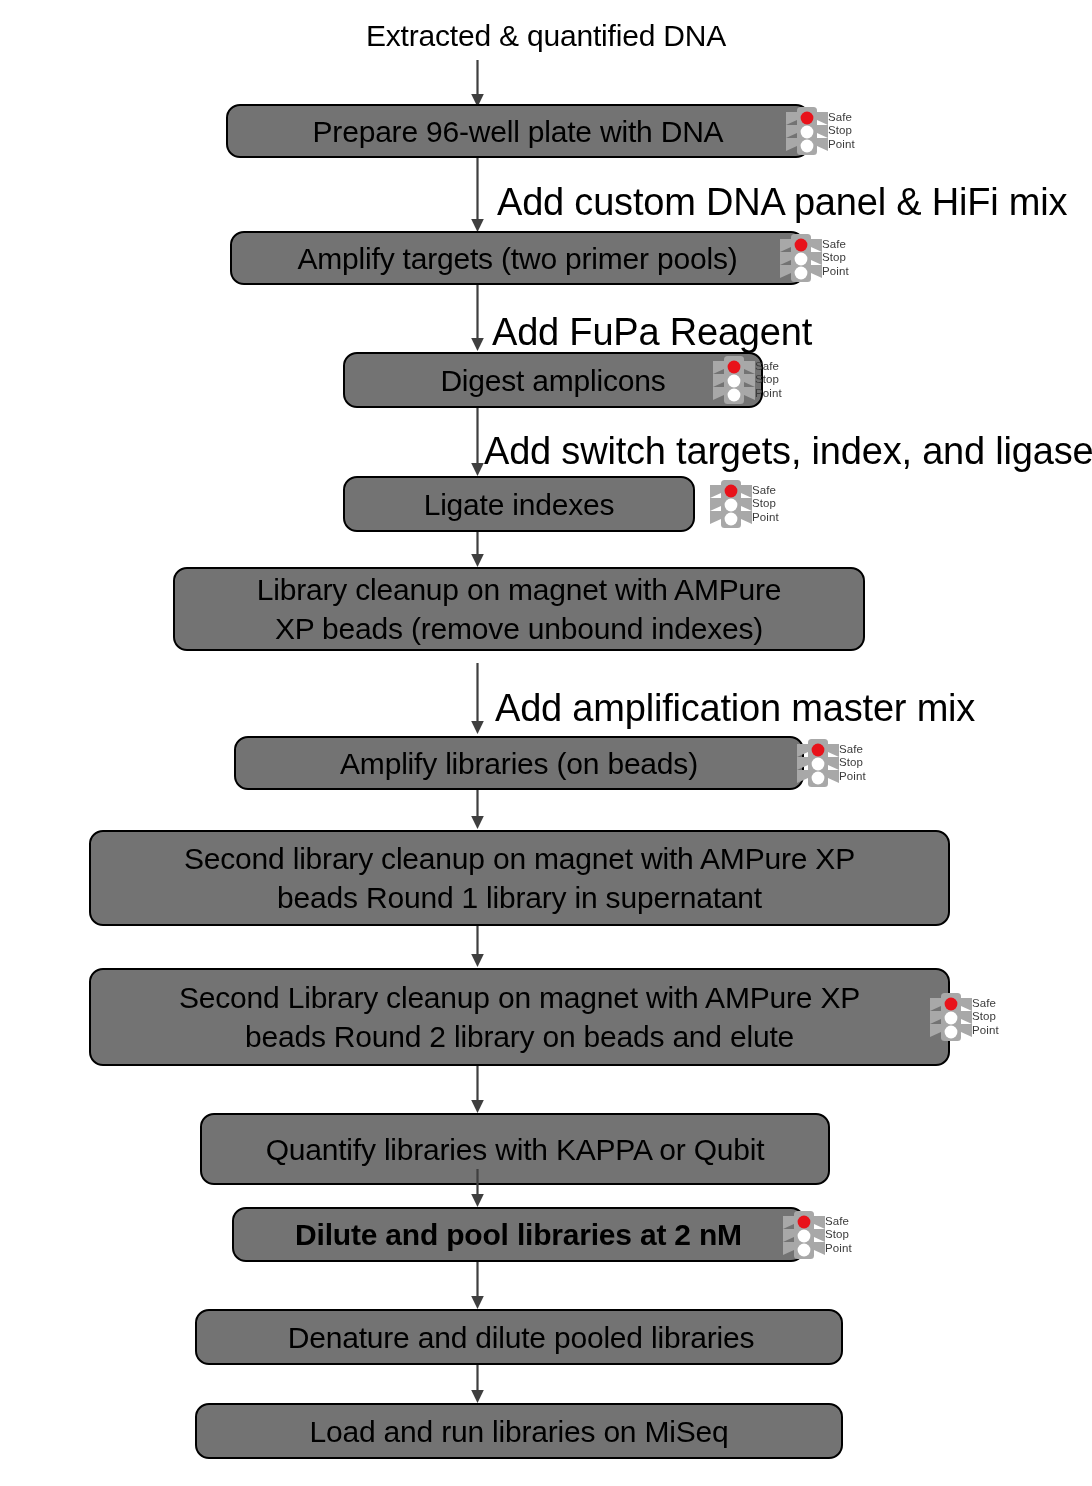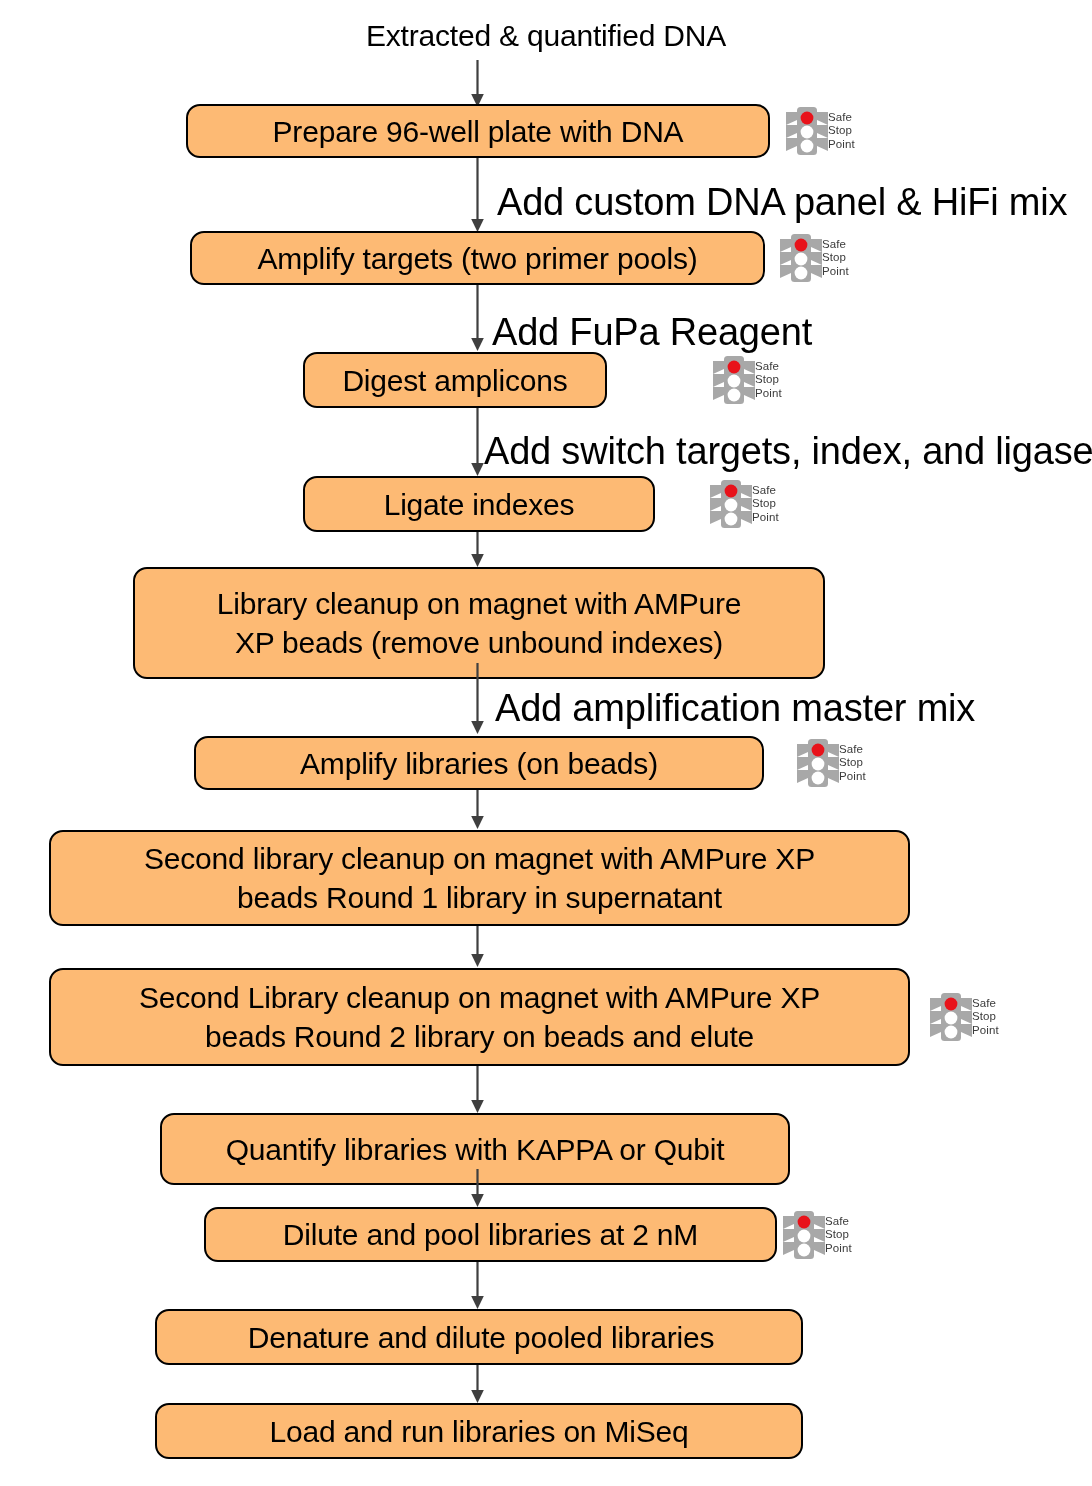--- a/index.html
+++ b/index.html
@@ -18,30 +18,31 @@
     background: #ffffff;
     overflow: hidden;
   }
 
   
   .node {
     position: absolute;
     box-sizing: border-box;
     border: 2.4px solid #000000;
     border-radius: 14px;
-    background: #fdba74;
+    background: #737373;
     display: flex;
     align-items: center;
     justify-content: center;
     text-align: center;
     font-size: 30px;
     line-height: 1.30;
     letter-spacing: -0.2px;
     padding: 2px 12px;
     white-space: pre-line;
+    margin-left: 40px;
   }
 
   
   .free-text {
     position: absolute;
     font-size: 30px;
     line-height: 1.2;
     white-space: nowrap;
     letter-spacing: -0.2px;
   }
@@ -141,21 +142,21 @@
   </div>
 
   <div class="connector" style="left:466px; top:285px; width:24px; height:68px;">
     <svg width="24" height="68" viewBox="0 0 24 68">
       <line x1="11.5" y1="0" x2="11.5" y2="57" stroke="#3f3f3f" stroke-width="2.2"></line>
       <polygon points="11.5,66 5.2,53 17.8,53" fill="#3f3f3f"></polygon>
     </svg>
   </div>
   <div class="edge-label" style="left:492px; top:310px;">Add FuPa Reagent</div>
 
-  <div class="node" style="left:303px; top:352px; width:304px; height:56px;">Digest amplicons</div>
+  <div class="node" style="left:303px; top:352px; width:420px; height:56px;">Digest amplicons</div>
   <div class="ssp" style="left:713px; top:354px;">
     <svg class="light-svg" width="42" height="52" viewBox="0 0 42 52">
       <g fill="#a8a8a8">
         <polygon points="0,7 11,7 11,15 0,20"></polygon>
         <polygon points="0,20 11,20 11,28 0,33"></polygon>
         <polygon points="0,33 11,33 11,41 0,46"></polygon>
         <polygon points="42,7 31,7 31,15 42,20"></polygon>
         <polygon points="42,20 31,20 31,28 42,33"></polygon>
         <polygon points="42,33 31,33 31,41 42,46"></polygon>
       </g>
@@ -198,21 +199,21 @@
 Point</div>
   </div>
 
   <div class="connector" style="left:466px; top:532px; width:24px; height:36px;">
     <svg width="24" height="36" viewBox="0 0 24 36">
       <line x1="11.5" y1="0" x2="11.5" y2="26" stroke="#3f3f3f" stroke-width="2.2"></line>
       <polygon points="11.5,35 5.2,22 17.8,22" fill="#3f3f3f"></polygon>
     </svg>
   </div>
 
-  <div class="node" style="left:133px; top:567px; width:692px; height:112px;">Library cleanup on magnet with AMPure
+  <div class="node" style="left:133px; top:567px; width:692px; height:84px;">Library cleanup on magnet with AMPure
 XP beads (remove unbound indexes)</div>
 
   <div class="connector" style="left:466px; top:663px; width:24px; height:73px;">
     <svg width="24" height="73" viewBox="0 0 24 73">
       <line x1="11.5" y1="0" x2="11.5" y2="62" stroke="#3f3f3f" stroke-width="2.2"></line>
       <polygon points="11.5,71 5.2,58 17.8,58" fill="#3f3f3f"></polygon>
     </svg>
   </div>
   <div class="edge-label" style="left:495px; top:686px;">Add amplification master mix</div>
 
@@ -285,21 +286,21 @@
 
   <div class="node" style="left:160px; top:1113px; width:630px; height:72px;">Quantify libraries with KAPPA or Qubit</div>
 
   <div class="connector" style="left:466px; top:1169px; width:24px; height:39px;">
     <svg width="24" height="39" viewBox="0 0 24 39">
       <line x1="11.5" y1="0" x2="11.5" y2="29" stroke="#3f3f3f" stroke-width="2.2"></line>
       <polygon points="11.5,38 5.2,25 17.8,25" fill="#3f3f3f"></polygon>
     </svg>
   </div>
 
-  <div class="node" style="left:204px; top:1207px; width:573px; height:55px;">Dilute and pool libraries at 2 nM</div>
+  <div class="node" style="left:192px; top:1207px; width:573px; height:55px;font-weight:bold;">Dilute and pool libraries at 2 nM</div>
   <div class="ssp" style="left:783px; top:1209px;">
     <svg class="light-svg" width="42" height="52" viewBox="0 0 42 52">
       <g fill="#a8a8a8">
         <polygon points="0,7 11,7 11,15 0,20"></polygon>
         <polygon points="0,20 11,20 11,28 0,33"></polygon>
         <polygon points="0,33 11,33 11,41 0,46"></polygon>
         <polygon points="42,7 31,7 31,15 42,20"></polygon>
         <polygon points="42,20 31,20 31,28 42,33"></polygon>
         <polygon points="42,33 31,33 31,41 42,46"></polygon>
       </g>

